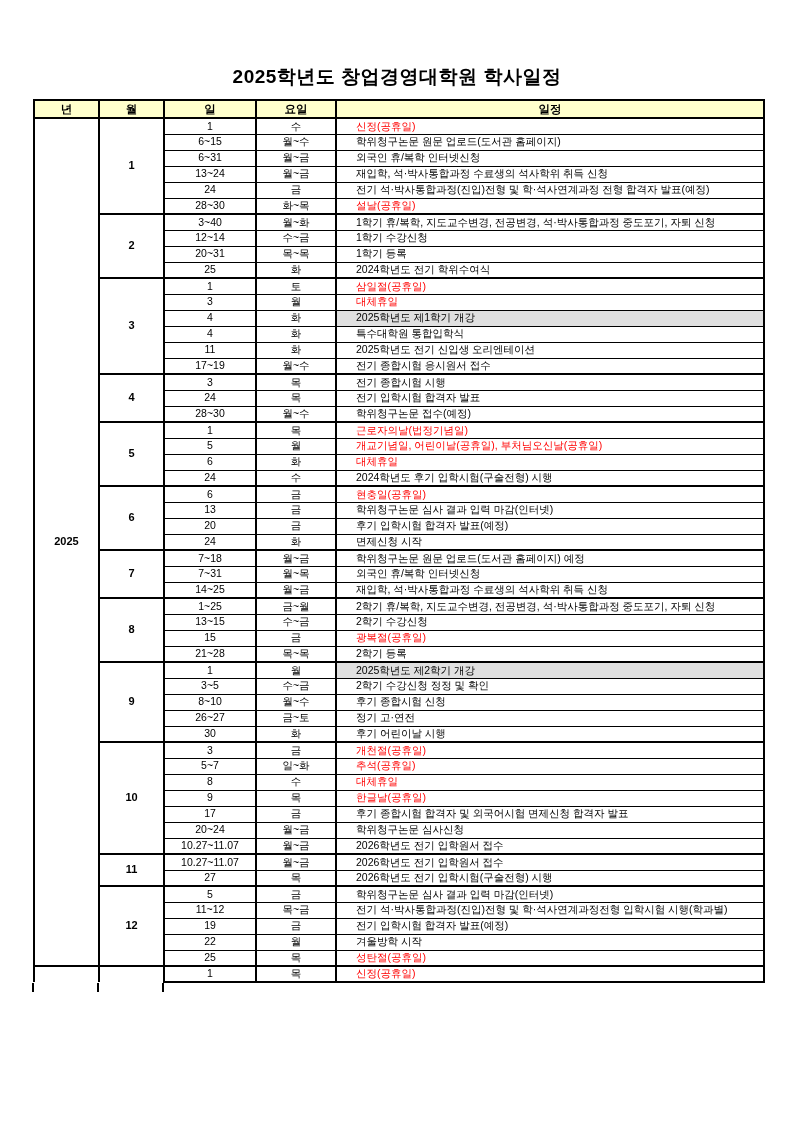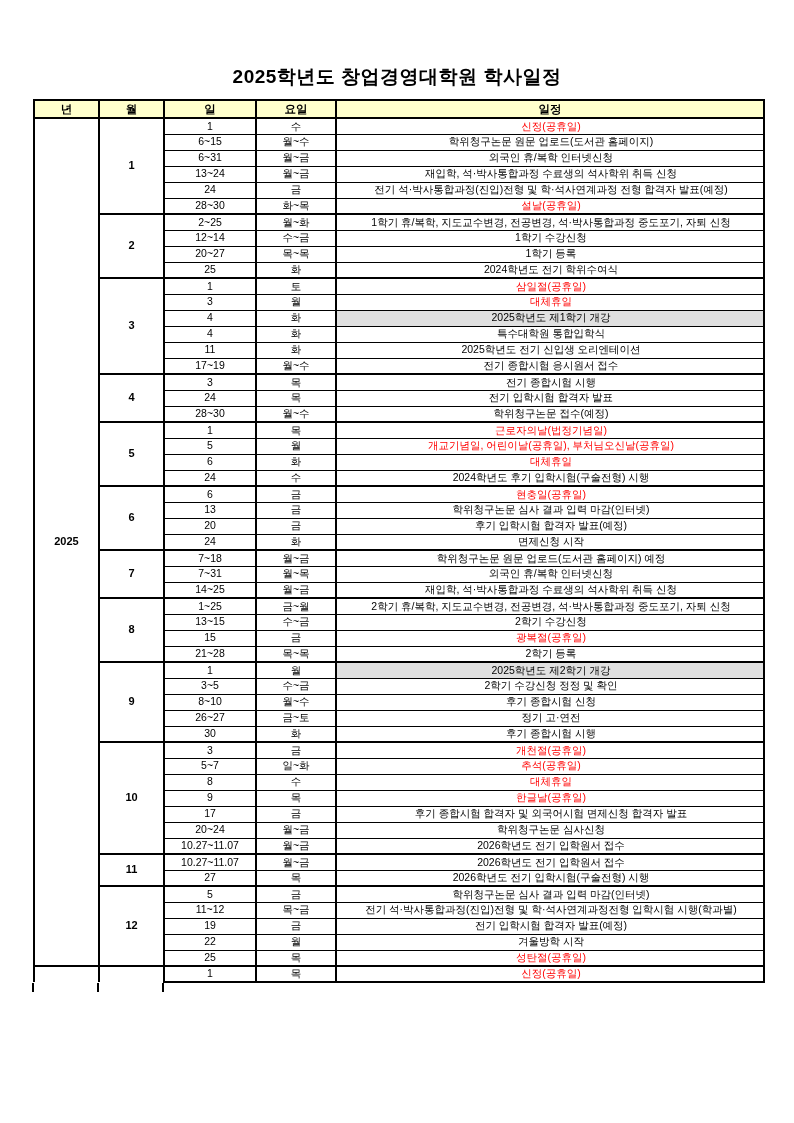--- a/index.html
+++ b/index.html
@@ -50,21 +50,21 @@
   }
   .cal tr.month-start td { border-top-width: 2px; }
   .cal td.year-cell, .cal td.month-cell {
     border: 2px solid #000;
     text-align: center;
     font-weight: bold;
     font-size: 11px;
     vertical-align: middle;
   }
   .cal td.day-cell, .cal td.weekday-cell { text-align: center; }
-  .cal td.schedule-cell { text-align: center; padding-left: 4px; }
+  .cal td.schedule-cell { text-align: left; padding-left: 19px; }
   .cal td.holiday { color: #FF0000; }
   .cal td.highlight { background: #E0E0E0; }
   .cal tr.last-row td { border-bottom: 2px solid #000; }
   .cal td.no-bottom { border-bottom: none !important; }
   .stubs { position: relative; margin-left: 33px; height: 0; }
   .stubs span {
     position: absolute; top: 0;
     width: 2px; height: 9px; background: #000;
   }
 </style>
@@ -119,31 +119,31 @@
           <td class="weekday-cell">금</td>
           <td class="schedule-cell">전기 석·박사통합과정(진입)전형 및 학·석사연계과정 전형 합격자 발표(예정)</td>
         </tr>
         <tr>
           <td class="day-cell">28~30</td>
           <td class="weekday-cell">화~목</td>
           <td class="schedule-cell holiday">설날(공휴일)</td>
         </tr>
         <tr class="month-start">
           <td rowspan="4" class="month-cell">2</td>
-          <td class="day-cell">2~25</td>
+          <td class="day-cell">3~40</td>
           <td class="weekday-cell">월~화</td>
           <td class="schedule-cell">1학기 휴/복학, 지도교수변경, 전공변경, 석·박사통합과정 중도포기, 자퇴 신청</td>
         </tr>
         <tr>
           <td class="day-cell">12~14</td>
           <td class="weekday-cell">수~금</td>
           <td class="schedule-cell">1학기 수강신청</td>
         </tr>
         <tr>
-          <td class="day-cell">20~27</td>
+          <td class="day-cell">20~31</td>
           <td class="weekday-cell">목~목</td>
           <td class="schedule-cell">1학기 등록</td>
         </tr>
         <tr>
           <td class="day-cell">25</td>
           <td class="weekday-cell">화</td>
           <td class="schedule-cell">2024학년도 전기 학위수여식</td>
         </tr>
         <tr class="month-start">
           <td rowspan="6" class="month-cell">3</td>
@@ -288,21 +288,21 @@
           <td class="schedule-cell">후기 종합시험 신청</td>
         </tr>
         <tr>
           <td class="day-cell">26~27</td>
           <td class="weekday-cell">금~토</td>
           <td class="schedule-cell">정기 고·연전</td>
         </tr>
         <tr>
           <td class="day-cell">30</td>
           <td class="weekday-cell">화</td>
-          <td class="schedule-cell">후기 종합시험 시행</td>
+          <td class="schedule-cell">후기 어린이날 시행</td>
         </tr>
         <tr class="month-start">
           <td rowspan="7" class="month-cell">10</td>
           <td class="day-cell">3</td>
           <td class="weekday-cell">금</td>
           <td class="schedule-cell holiday">개천절(공휴일)</td>
         </tr>
         <tr>
           <td class="day-cell">5~7</td>
           <td class="weekday-cell">일~화</td>

